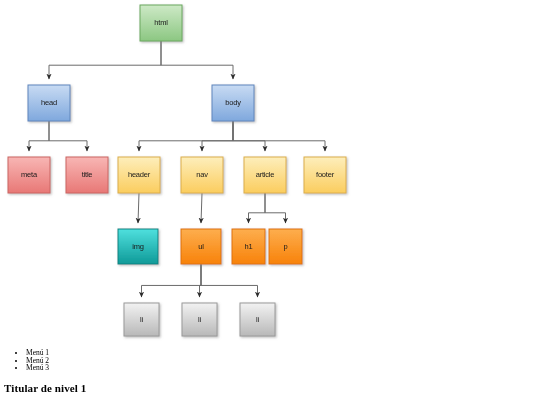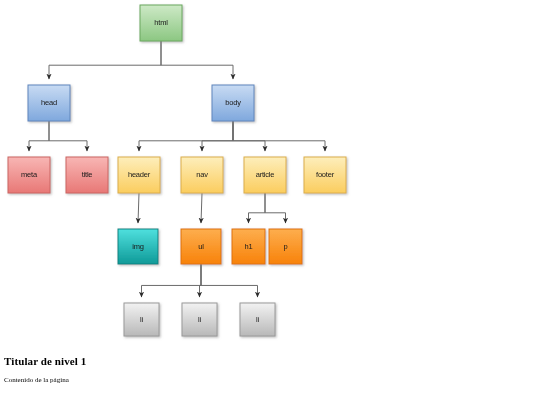--- a/index.html
+++ b/index.html
@@ -225,15 +225,20 @@
         </g>
         <g>
           <rect x="240" y="303" width="35" height="33" fill="url(#grad-li3)" stroke="#9a9a9a" stroke-width="1" filter="url(#boxshadow)"></rect>
           <text x="257.5" y="320" class="node-label" fill="#4a4a4a">li</text>
         </g>
       </g>
   </svg>
 </div>
 
 <div id="page-content">
+  <ul id="menu-list">
+      <li>Menú 1</li>
+      <li>Menú 2</li>
+      <li>Menú 3</li>
+    </ul>
   <div id="heading-1">Titular de nivel 1</div>
   <div id="body-text">Contenido de la página</div>
 </div>
 
 </body></html>

